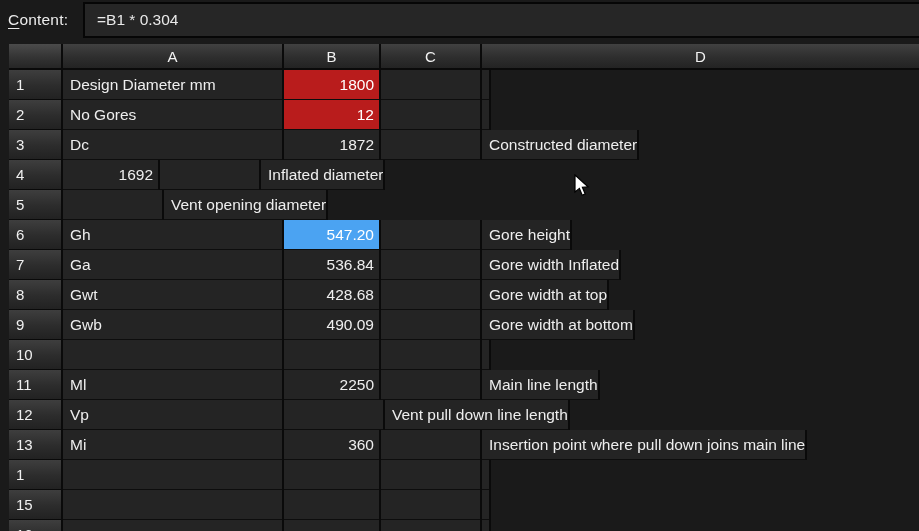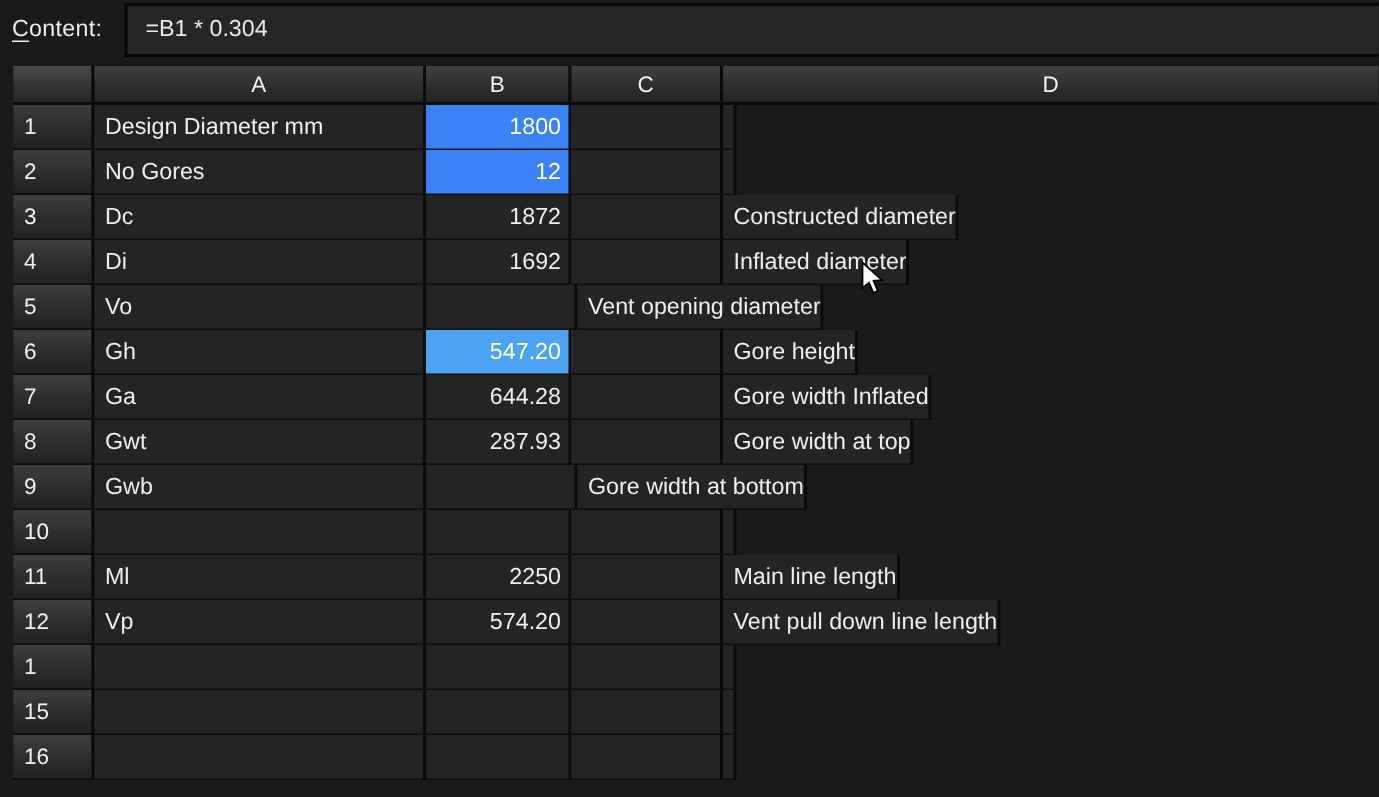--- a/index.html
+++ b/index.html
@@ -65,21 +65,21 @@
     box-sizing:border-box;flex:none;
     background:#242424;
     border-right:2px solid #0a0a0a;
     border-bottom:1px solid #0d0d0d;
     display:flex;align-items:center;
     font-size:15.5px;color:#eeeeee;
     white-space:nowrap;overflow:hidden;
   }
   .cell.colA,.cell.colD{padding-left:7px;}
   .cell.colB{justify-content:flex-end;padding-right:5px;}
-  .cell.sel{background:#3b82f6;color:#ffffff;}
+  .cell.sel{background:#b91c1c;color:#ffffff;}
   .cell.active{background:#4ba3f2;color:#ffffff;padding-left:12px;}
   
   .cursor{position:absolute;left:574px;top:174px;width:17px;height:24px;pointer-events:none;z-index:10;}
 </style>
 </head>
 <body>
 
 <div class="formula-bar">
   <div class="formula-label">
       <span class="accel">C</span>
@@ -116,78 +116,83 @@
     </div>
     <div class="row">
       <div class="rh">3</div>
       <div class="cell colA">Dc</div>
       <div class="cell colB">1872</div>
       <div class="cell colC"></div>
       <div class="cell colD">Constructed diameter</div>
     </div>
     <div class="row">
       <div class="rh">4</div>
-      <div class="cell colA">Di</div>
       <div class="cell colB">1692</div>
       <div class="cell colC"></div>
       <div class="cell colD">Inflated diameter</div>
     </div>
     <div class="row">
       <div class="rh">5</div>
-      <div class="cell colA">Vo</div>
       <div class="cell colC"></div>
       <div class="cell colD">Vent opening diameter</div>
     </div>
     <div class="row">
       <div class="rh">6</div>
       <div class="cell colA">Gh</div>
       <div class="cell colB active">547.20</div>
       <div class="cell colC"></div>
       <div class="cell colD">Gore height</div>
     </div>
     <div class="row">
       <div class="rh">7</div>
       <div class="cell colA">Ga</div>
-      <div class="cell colB">644.28</div>
+      <div class="cell colB">536.84</div>
       <div class="cell colC"></div>
       <div class="cell colD">Gore width Inflated</div>
     </div>
     <div class="row">
       <div class="rh">8</div>
       <div class="cell colA">Gwt</div>
-      <div class="cell colB">287.93</div>
+      <div class="cell colB">428.68</div>
       <div class="cell colC"></div>
       <div class="cell colD">Gore width at top</div>
     </div>
     <div class="row">
       <div class="rh">9</div>
       <div class="cell colA">Gwb</div>
+      <div class="cell colB">490.09</div>
       <div class="cell colC"></div>
       <div class="cell colD">Gore width at bottom</div>
     </div>
     <div class="row">
       <div class="rh">10</div>
       <div class="cell colA"></div>
       <div class="cell colB"></div>
       <div class="cell colC"></div>
       <div class="cell colD"></div>
     </div>
     <div class="row">
       <div class="rh">11</div>
       <div class="cell colA">Ml</div>
       <div class="cell colB">2250</div>
       <div class="cell colC"></div>
       <div class="cell colD">Main line length</div>
     </div>
     <div class="row">
       <div class="rh">12</div>
       <div class="cell colA">Vp</div>
-      <div class="cell colB">574.20</div>
       <div class="cell colC"></div>
       <div class="cell colD">Vent pull down line length</div>
+    </div>
+    <div class="row">
+      <div class="rh">13</div>
+      <div class="cell colA">Mi</div>
+      <div class="cell colB">360</div>
+      <div class="cell colC"></div>
+      <div class="cell colD">Insertion point where pull down joins main line</div>
     </div>
     <div class="row">
       <div class="rh">1</div>
       <div class="cell colA"></div>
       <div class="cell colB"></div>
       <div class="cell colC"></div>
       <div class="cell colD"></div>
     </div>
     <div class="row">
       <div class="rh">15</div>

